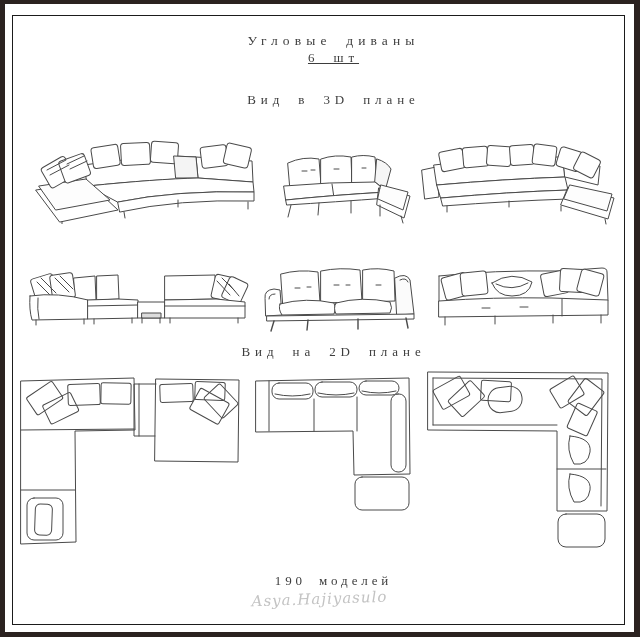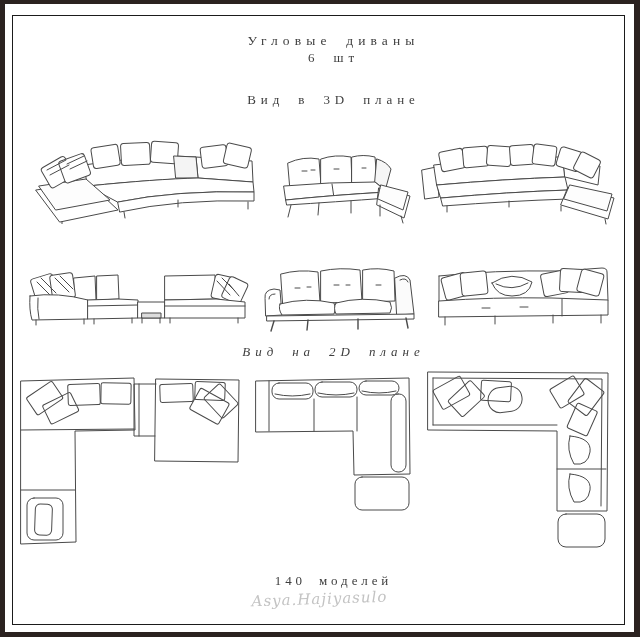--- a/index.html
+++ b/index.html
@@ -7,24 +7,24 @@
     position:relative;width:640px;height:637px;box-sizing:border-box;
     background:#fff;color:var(--text,#3d3d3d);
     border:solid var(--frame,#2b2220);border-width:4px 6px 5px 5px;
     font-family:"Liberation Serif", serif;overflow:hidden;
   }
   .inner-border{position:absolute;left:7px;top:11px;right:9px;bottom:7px;
     border:1.5px solid #1b1b1b;pointer-events:none;}
   .h{position:absolute;left:12px;right:0;text-align:center;white-space:nowrap;
     letter-spacing:0.38em;word-spacing:0.45em;font-size:13px;color:var(--text,#3d3d3d);padding-left:16px;}
   .h.title{top:29px;font-size:13.5px;}
-  .h.count{top:46px;}
+  .h.count{top:46px;text-decoration:underline;}
   .h.h3d{top:88px;}
   .h.hunf{top:227px;}
-  .h.hplan{top:340px;font-style:italic;}
+  .h.hplan{top:340px;}
   .h.block{top:552px;letter-spacing:0.3em;font-size:13.5px;}
   .h.models{top:569px;letter-spacing:0.3em;}
   .sig{position:absolute;left:0;right:0;top:586px;text-align:center;
     font-family:"DejaVu Serif", serif;font-style:italic;font-size:15px;
     color:var(--signature,#c3c3c3);letter-spacing:1px;transform:rotate(-2deg);}
   .fig{position:absolute;color:var(--ink,#4a4a4a);}
   .fig svg{display:block;width:100%;height:100%;}
 </style>
 </head>
 <body>
@@ -229,15 +229,15 @@
         <rect x="147" y="17" width="30" height="24" rx="2" transform="rotate(-53 162 29)"></rect>
         <rect x="145" y="41" width="27" height="22" rx="2" transform="rotate(-66 158 52)"></rect>
         <path d="M133 101 L182 101"></path>
         <path d="M146 68 Q168 70 166 84 Q164 98 150 96 Q142 82 146 68 Z"></path>
         <path d="M146 106 Q168 108 166 122 Q164 136 150 134 Q142 120 146 106 Z"></path>
         <rect x="134" y="146" width="47" height="33" rx="8"></rect>
       </g>
     </svg>
   </div>
 
-  <div class="h models">140 моделей</div>
+  <div class="h models">190 моделей</div>
   <div class="sig">Asya.Hajiyasulo</div>
 </div>
 
 </body></html>

